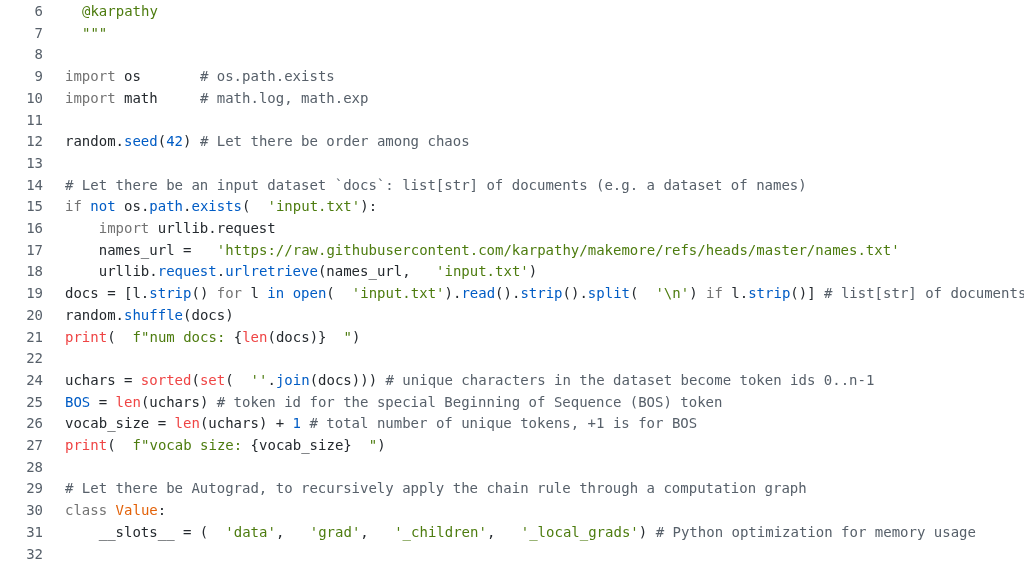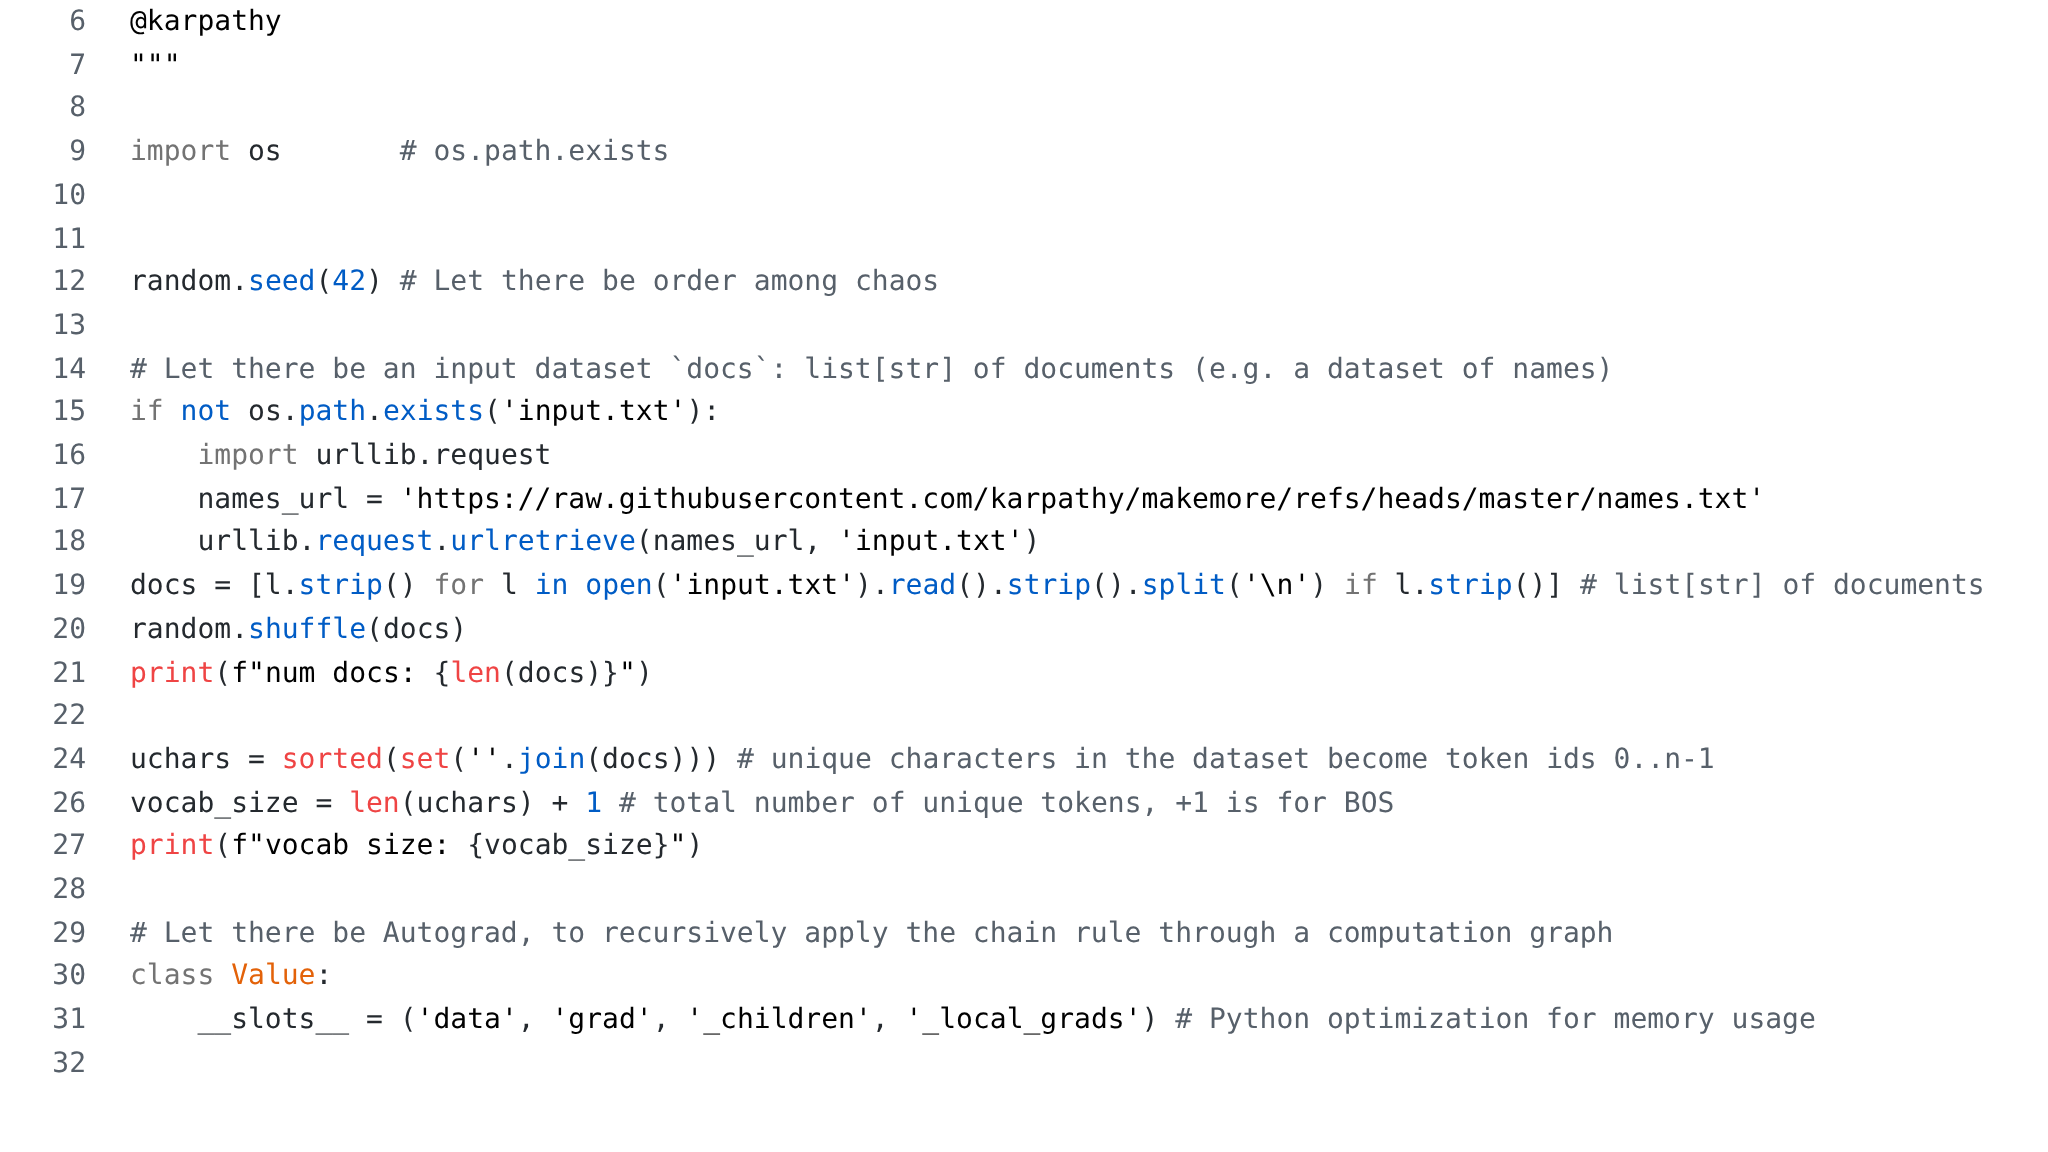--- a/index.html
+++ b/index.html
@@ -33,47 +33,48 @@
   }
   .src {
     padding-left: 22px;
     color: #24292e;
   }
   
   .tok-t { color: #24292e; margin-top: 32px; }
   .tok-k { color: #737373; }
   .tok-b { color: #005cc5; }
   .tok-f { color: #ef4444; text-align: right; }
-  .tok-s { color: #000000; }
+  .tok-s { color: #4d7c0f; margin-left: 17px; }
   .tok-o { color: #e36209; }
   .tok-c { color: #57606a; }
 </style>
 </head>
 <body>
 
 <div class="viewport">
   <div class="code-viewer" id="code-viewer">
       <div class="code-line"><span class="gutter">6</span><span class="src"><span class="tok-s">@karpathy</span></span></div>
       <div class="code-line"><span class="gutter">7</span><span class="src"><span class="tok-s">"""</span></span></div>
       <div class="code-line"><span class="gutter">8</span><span class="src"></span></div>
       <div class="code-line"><span class="gutter">9</span><span class="src"><span class="tok-k">import</span><span class="tok-t"> os       </span><span class="tok-c"># os.path.exists</span></span></div>
-      <div class="code-line"><span class="gutter">10</span></div>
+      <div class="code-line"><span class="gutter">10</span><span class="src"><span class="tok-k">import</span><span class="tok-t"> math     </span><span class="tok-c"># math.log, math.exp</span></span></div>
       <div class="code-line"><span class="gutter">11</span></div>
       <div class="code-line"><span class="gutter">12</span><span class="src"><span class="tok-t">random.</span><span class="tok-b">seed</span><span class="tok-t">(</span><span class="tok-b">42</span><span class="tok-t">) </span><span class="tok-c"># Let there be order among chaos</span></span></div>
       <div class="code-line"><span class="gutter">13</span><span class="src"></span></div>
       <div class="code-line"><span class="gutter">14</span><span class="src"><span class="tok-c"># Let there be an input dataset `docs`: list[str] of documents (e.g. a dataset of names)</span></span></div>
       <div class="code-line"><span class="gutter">15</span><span class="src"><span class="tok-k">if</span><span class="tok-t"> </span><span class="tok-b">not</span><span class="tok-t"> os.</span><span class="tok-b">path</span><span class="tok-t">.</span><span class="tok-b">exists</span><span class="tok-t">(</span><span class="tok-s">'input.txt'</span><span class="tok-t">):</span></span></div>
       <div class="code-line"><span class="gutter">16</span><span class="src"><span class="tok-t">    </span><span class="tok-k">import</span><span class="tok-t"> urllib.request</span></span></div>
       <div class="code-line"><span class="gutter">17</span><span class="src"><span class="tok-t">    names_url = </span><span class="tok-s">'https://raw.githubusercontent.com/karpathy/makemore/refs/heads/master/names.txt'</span></span></div>
       <div class="code-line"><span class="gutter">18</span><span class="src"><span class="tok-t">    urllib.</span><span class="tok-b">request</span><span class="tok-t">.</span><span class="tok-b">urlretrieve</span><span class="tok-t">(names_url, </span><span class="tok-s">'input.txt'</span><span class="tok-t">)</span></span></div>
       <div class="code-line"><span class="gutter">19</span><span class="src"><span class="tok-t">docs = [l.</span><span class="tok-b">strip</span><span class="tok-t">() </span><span class="tok-k">for</span><span class="tok-t"> l </span><span class="tok-b">in</span><span class="tok-t"> </span><span class="tok-b">open</span><span class="tok-t">(</span><span class="tok-s">'input.txt'</span><span class="tok-t">).</span><span class="tok-b">read</span><span class="tok-t">().</span><span class="tok-b">strip</span><span class="tok-t">().</span><span class="tok-b">split</span><span class="tok-t">(</span><span class="tok-s">'\n'</span><span class="tok-t">) </span><span class="tok-k">if</span><span class="tok-t"> l.</span><span class="tok-b">strip</span><span class="tok-t">()] </span><span class="tok-c"># list[str] of documents</span></span></div>
       <div class="code-line"><span class="gutter">20</span><span class="src"><span class="tok-t">random.</span><span class="tok-b">shuffle</span><span class="tok-t">(docs)</span></span></div>
       <div class="code-line"><span class="gutter">21</span><span class="src"><span class="tok-f">print</span><span class="tok-t">(</span><span class="tok-s">f"num docs: </span><span class="tok-t">{</span><span class="tok-f">len</span><span class="tok-t">(docs)}</span><span class="tok-s">"</span><span class="tok-t">)</span></span></div>
       <div class="code-line"><span class="gutter">22</span><span class="src"></span></div>
       <div class="code-line"><span class="gutter">24</span><span class="src"><span class="tok-t">uchars = </span><span class="tok-f">sorted</span><span class="tok-t">(</span><span class="tok-f">set</span><span class="tok-t">(</span><span class="tok-s">''</span><span class="tok-t">.</span><span class="tok-b">join</span><span class="tok-t">(docs))) </span><span class="tok-c"># unique characters in the dataset become token ids 0..n-1</span></span></div>
+      <div class="code-line"><span class="gutter">25</span><span class="src"><span class="tok-b">BOS</span><span class="tok-t"> = </span><span class="tok-f">len</span><span class="tok-t">(uchars) </span><span class="tok-c"># token id for the special Beginning of Sequence (BOS) token</span></span></div>
       <div class="code-line"><span class="gutter">26</span><span class="src"><span class="tok-t">vocab_size = </span><span class="tok-f">len</span><span class="tok-t">(uchars) + </span><span class="tok-b">1</span><span class="tok-t"> </span><span class="tok-c"># total number of unique tokens, +1 is for BOS</span></span></div>
       <div class="code-line"><span class="gutter">27</span><span class="src"><span class="tok-f">print</span><span class="tok-t">(</span><span class="tok-s">f"vocab size: </span><span class="tok-t">{vocab_size}</span><span class="tok-s">"</span><span class="tok-t">)</span></span></div>
       <div class="code-line"><span class="gutter">28</span><span class="src"></span></div>
       <div class="code-line"><span class="gutter">29</span><span class="src"><span class="tok-c"># Let there be Autograd, to recursively apply the chain rule through a computation graph</span></span></div>
       <div class="code-line"><span class="gutter">30</span><span class="src"><span class="tok-k">class</span><span class="tok-t"> </span><span class="tok-o">Value</span><span class="tok-t">:</span></span></div>
       <div class="code-line"><span class="gutter">31</span><span class="src"><span class="tok-t">    __slots__ = (</span><span class="tok-s">'data'</span><span class="tok-t">, </span><span class="tok-s">'grad'</span><span class="tok-t">, </span><span class="tok-s">'_children'</span><span class="tok-t">, </span><span class="tok-s">'_local_grads'</span><span class="tok-t">) </span><span class="tok-c"># Python optimization for memory usage</span></span></div>
       <div class="code-line"><span class="gutter">32</span><span class="src"></span></div>
     </div>
 </div>
 

